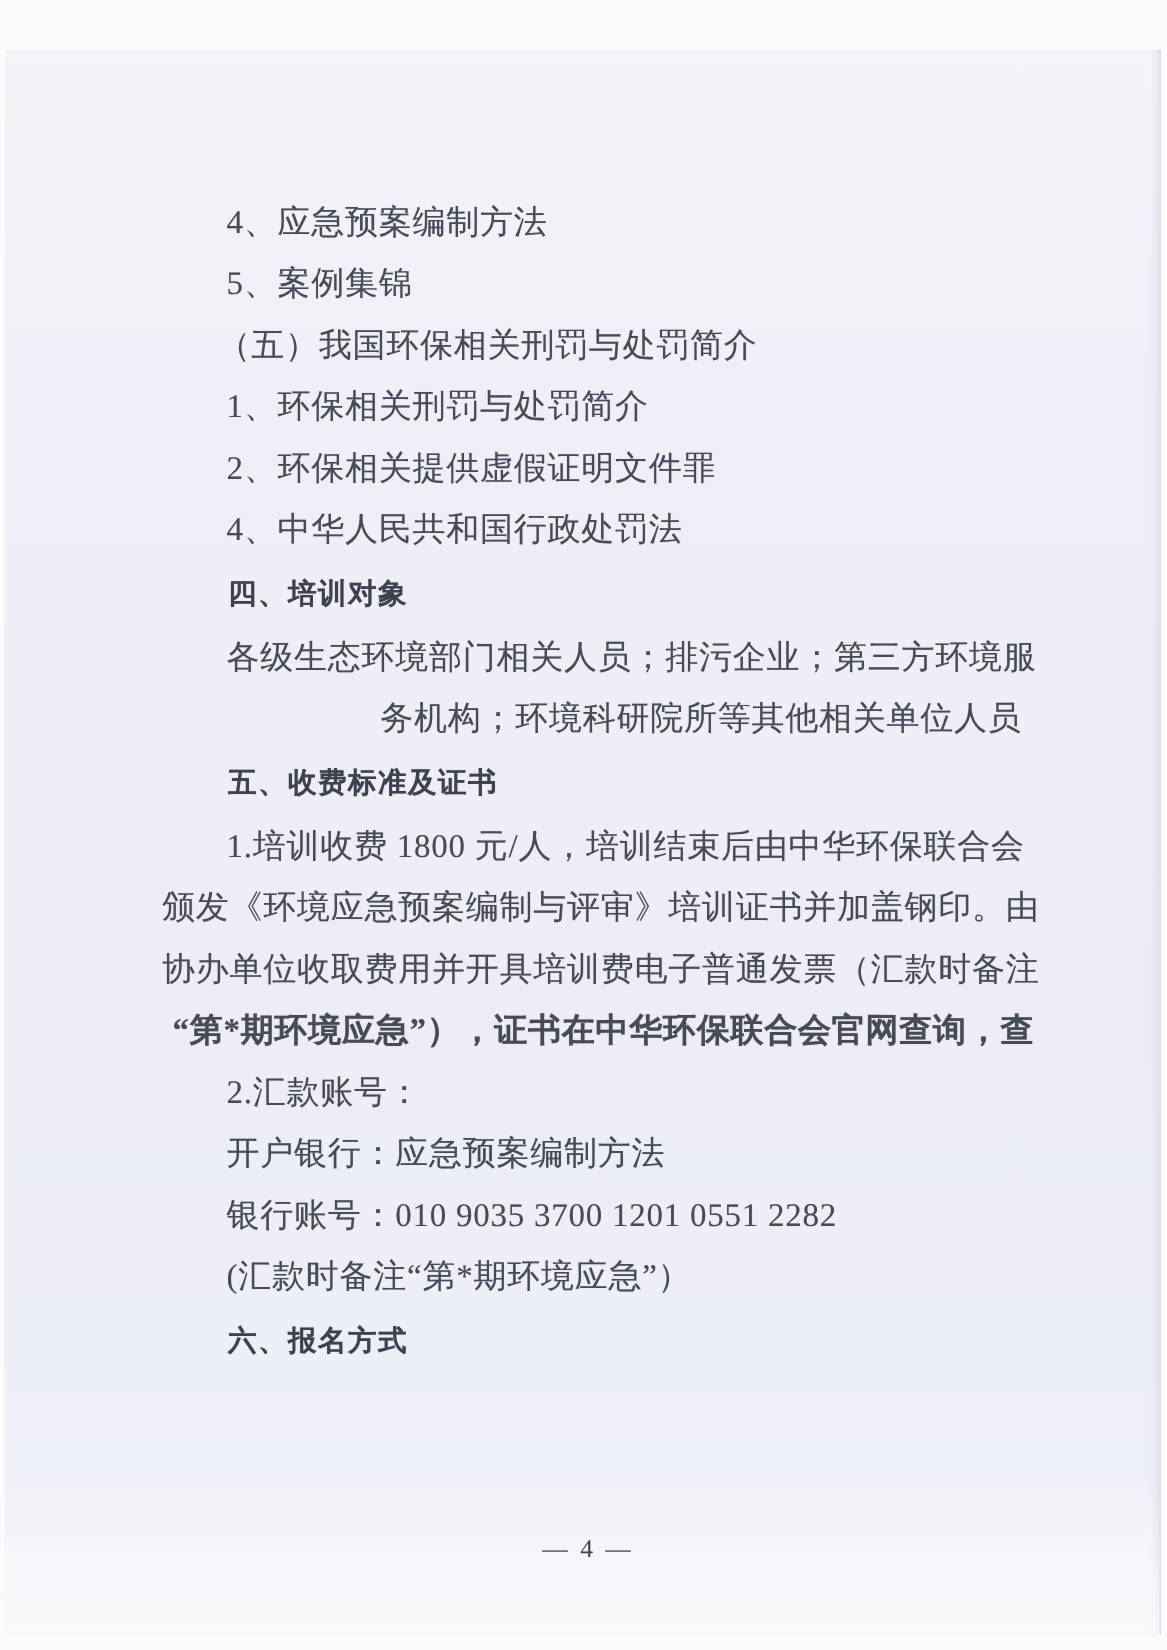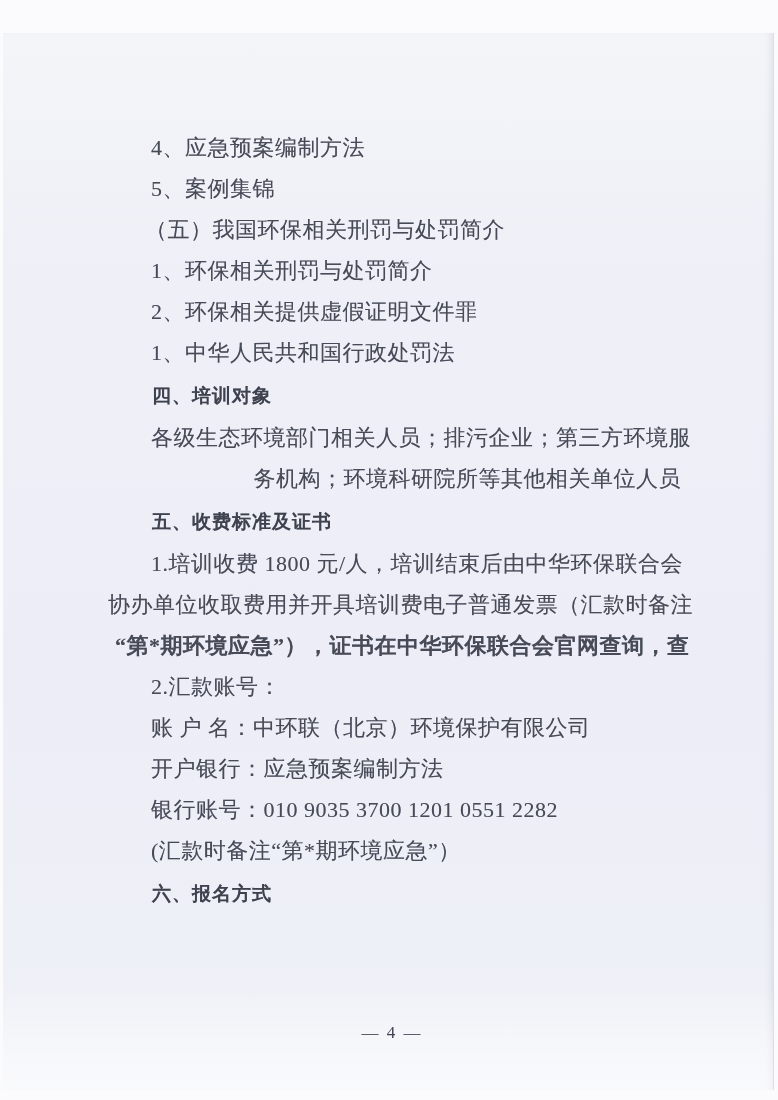--- a/index.html
+++ b/index.html
@@ -76,30 +76,30 @@
 </head>
 <body>
 
 <div class="sheet">
   <div class="content" id="doc-lines">
       <div class="line indent">4、应急预案编制方法</div>
       <div class="line indent">5、案例集锦</div>
       <div class="line indent-paren">（五）我国环保相关刑罚与处罚简介</div>
       <div class="line indent">1、环保相关刑罚与处罚简介</div>
       <div class="line indent">2、环保相关提供虚假证明文件罪</div>
-      <div class="line indent">1、中华人民共和国行政处罚法</div>
+      <div class="line indent">4、中华人民共和国行政处罚法</div>
       <div class="line heading">四、培训对象</div>
       <div class="line indent">各级生态环境部门相关人员；排污企业；第三方环境服</div>
       <div class="line flush">务机构；环境科研院所等其他相关单位人员</div>
       <div class="line heading">五、收费标准及证书</div>
       <div class="line indent">1.培训收费 1800 元/人，培训结束后由中华环保联合会</div>
+      <div class="line flush">颁发《环境应急预案编制与评审》培训证书并加盖钢印。由</div>
       <div class="line flush">协办单位收取费用并开具培训费电子普通发票（汇款时备注</div>
       <div class="line hang">“第*期环境应急”），证书在中华环保联合会官网查询，查</div>
       <div class="line indent">2.汇款账号：</div>
-      <div class="line indent">账 户 名：中环联（北京）环境保护有限公司</div>
       <div class="line indent">开户银行：应急预案编制方法</div>
       <div class="line indent">银行账号：010 9035 3700 1201 0551 2282</div>
       <div class="line indent">(汇款时备注“第*期环境应急”）</div>
       <div class="line heading">六、报名方式</div>
     </div>
 </div>
 
 <div class="pagenum">— 4 —</div>
 
 </body></html>

